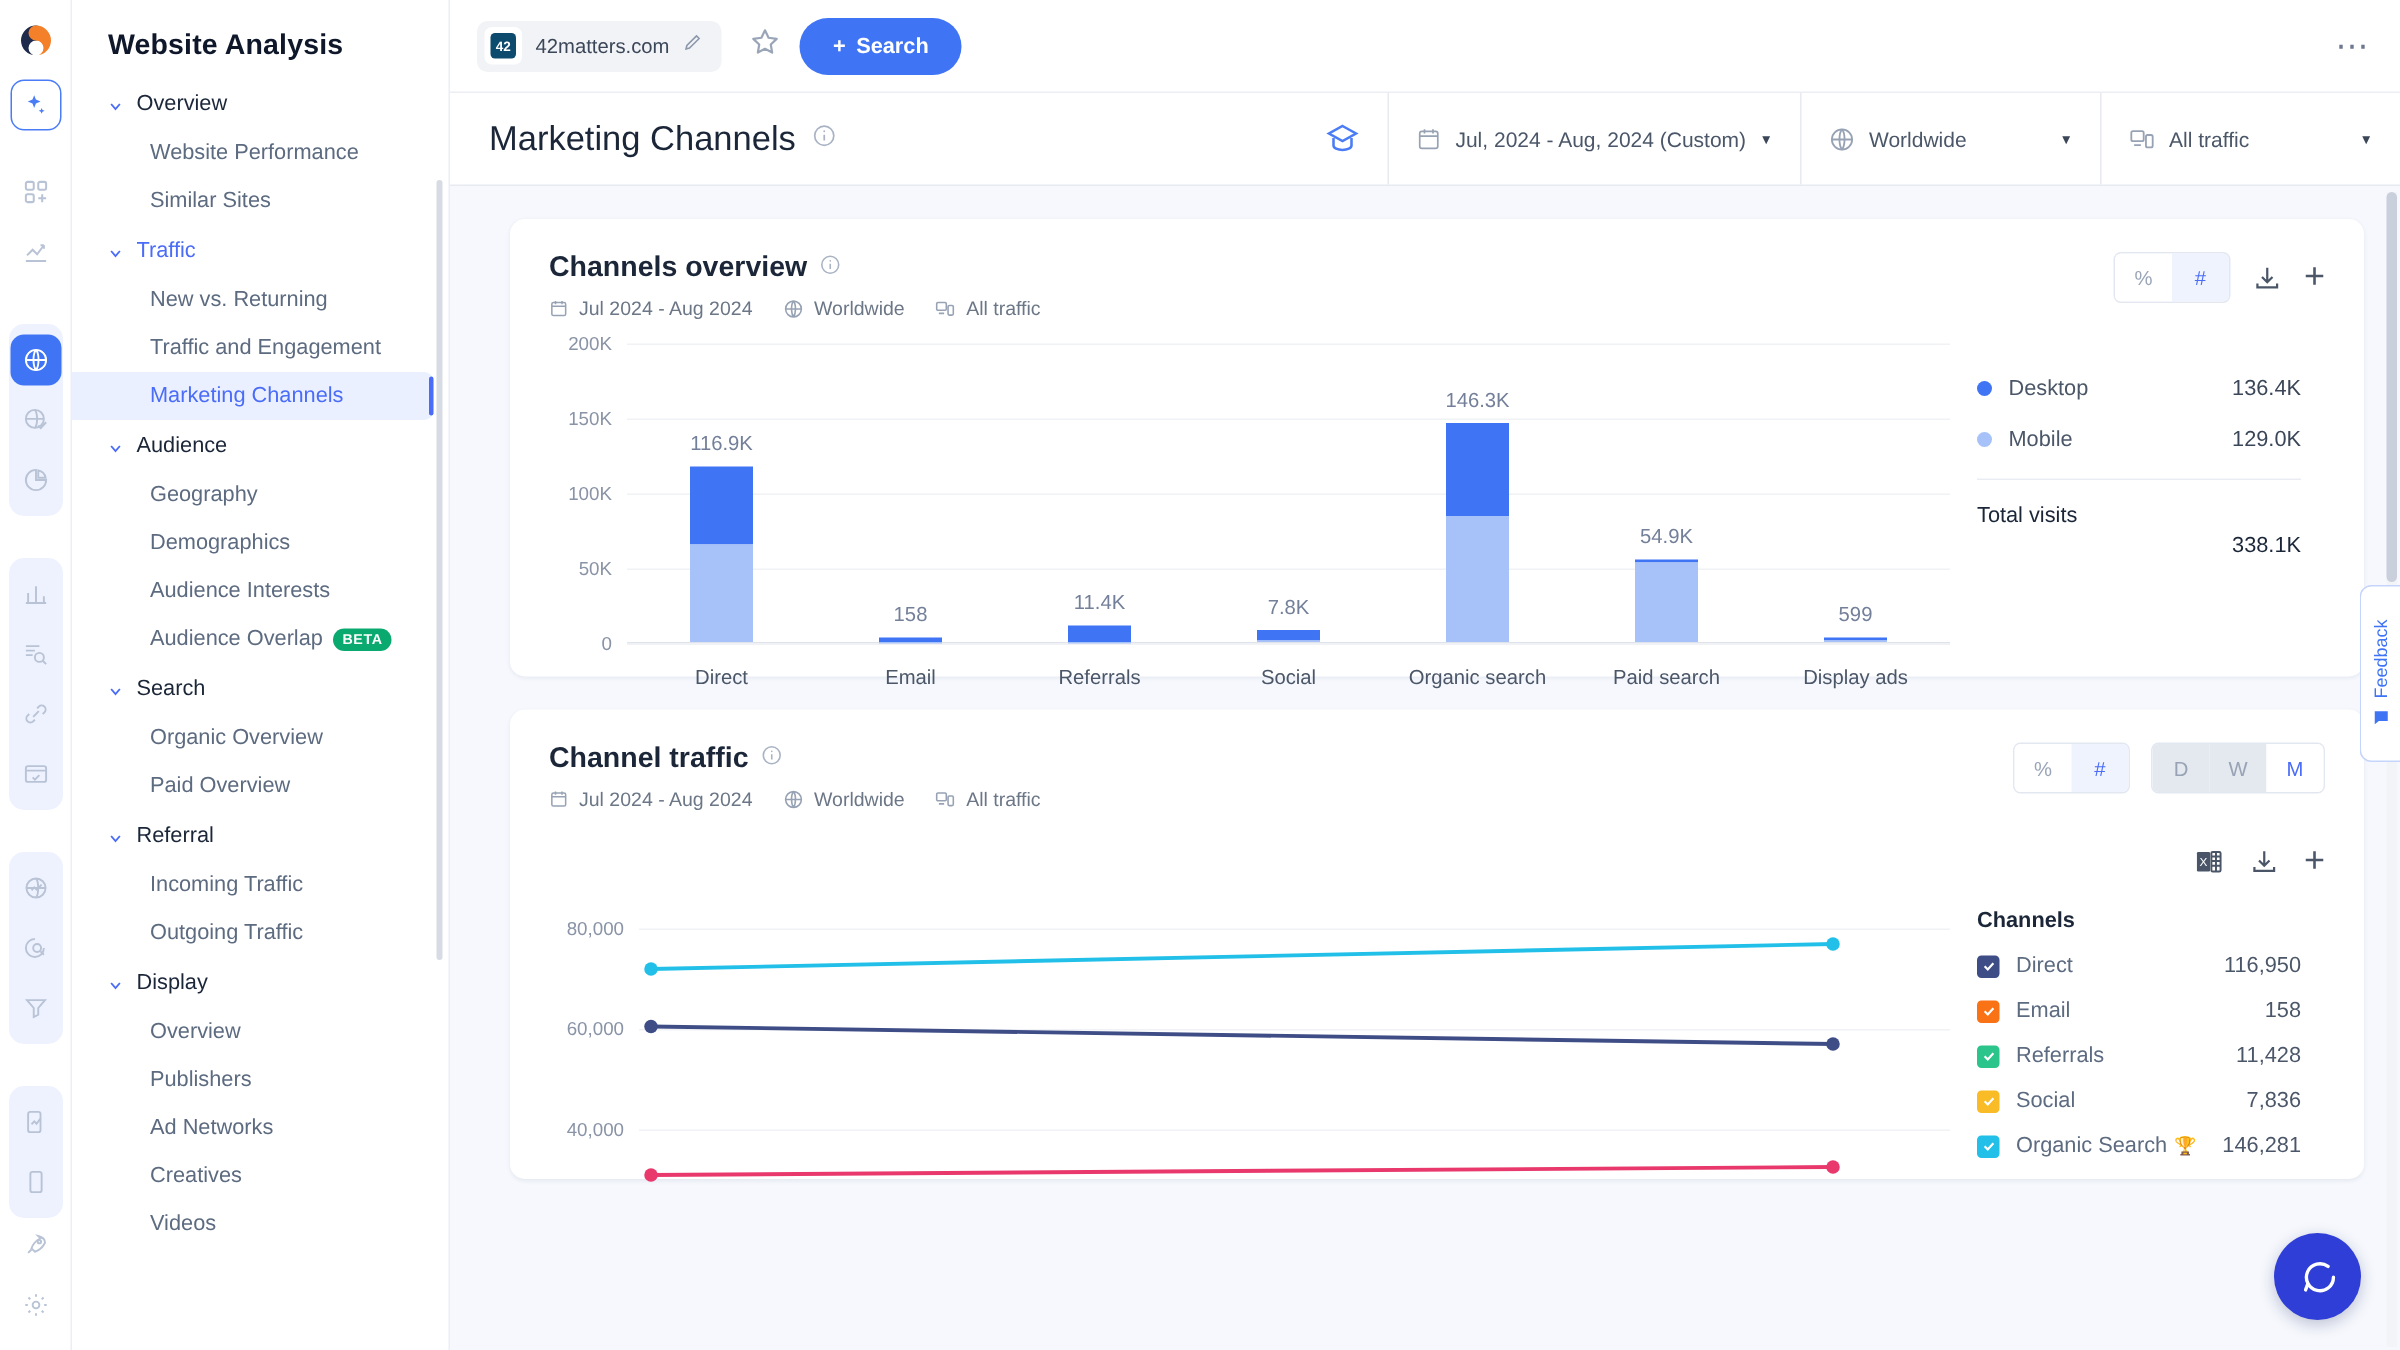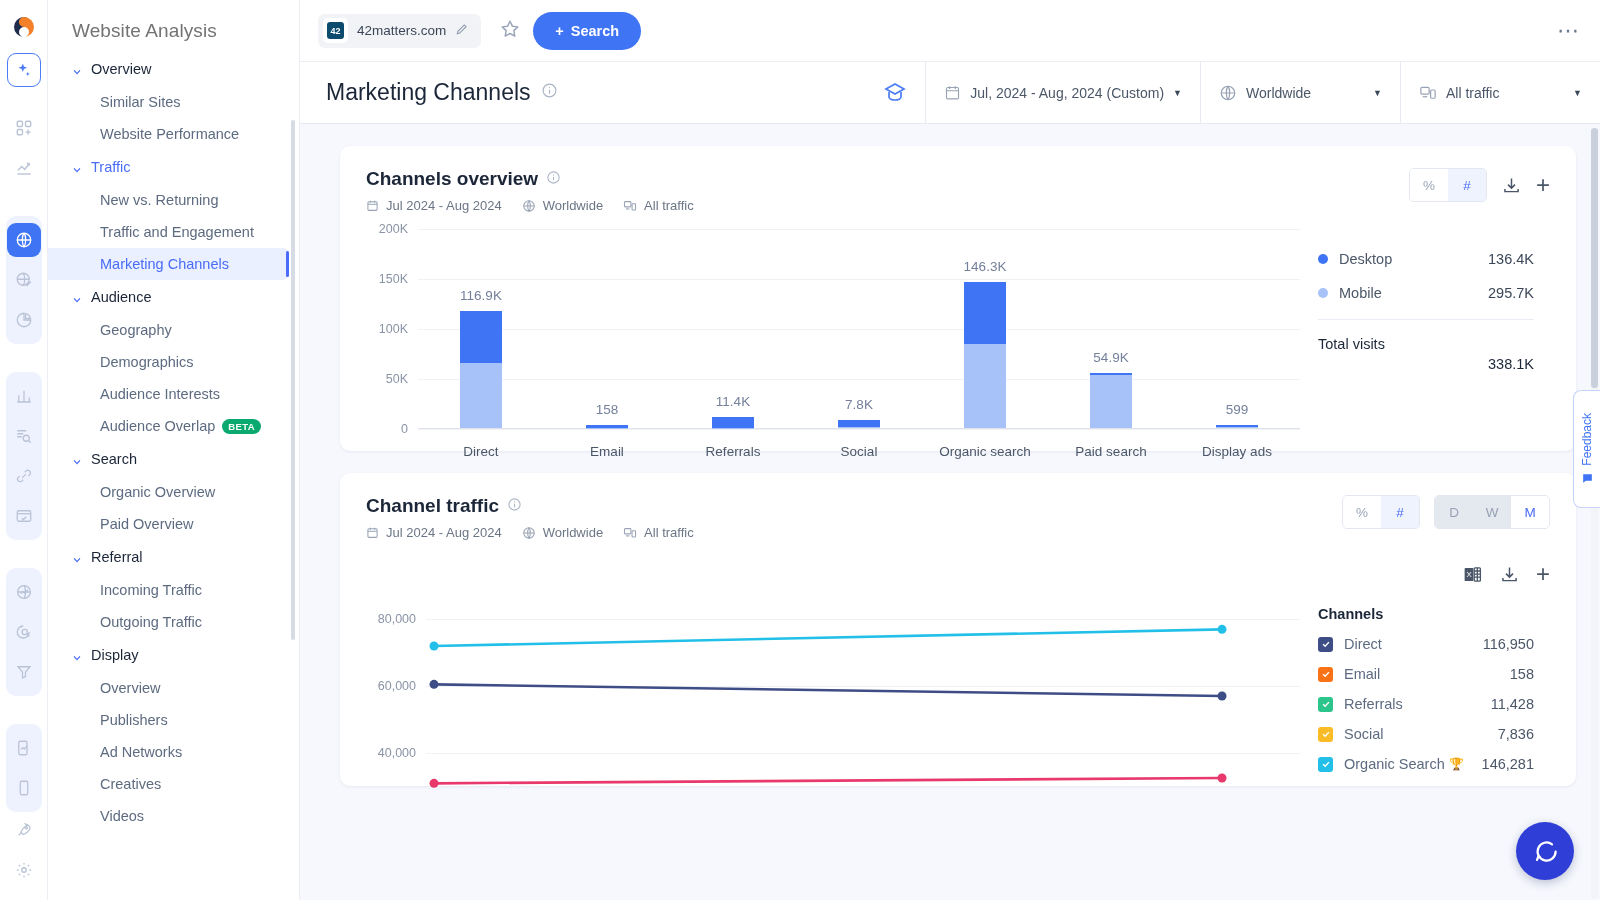--- a/index.html
+++ b/index.html
@@ -30,21 +30,21 @@
   .rail-sp-18 { height: 18px; }
   .rail-sp-28 { height: 28px; }
   .rail-bottom { position: absolute; bottom: 10px; display: flex; flex-direction: column; align-items: center; }
   .rail svg { display: block; }
 
   
   .nav {
     width: 252px; flex: 0 0 252px; height: 900px; background: #fff;
     border-right: 1px solid #eceef3; position: relative; overflow: hidden;
   }
-  .nav-title { font-size: 19px; font-weight: normal; color: #737373; padding: 20px 0 10px 24px; letter-spacing: .1px; }
+  .nav-title { font-size: 19px; font-weight: bold; color: #0f172a; padding: 20px 0 10px 24px; letter-spacing: .1px; }
   .nav-list { padding: 0 10px 0 0; }
   .nav-group {
     display: flex; align-items: center; gap: 9px;
     padding: 9px 0 9px 24px; font-size: 14.5px; color: #1b2638; font-weight: 500;
     cursor: pointer;
   }
   .nav-group.accent { color: #4a6cf7; }
   .chev { width: 10px; height: 10px; color: #4a6cf7; display:inline-block; }
   .nav-item {
     display: flex; align-items: center; gap: 7px;
@@ -338,24 +338,24 @@
   <div class="nav">
     <div class="nav-title">Website Analysis</div>
     <div class="nav-list" id="nav-list">
         <div class="nav-group">
           <span class="chev"><svg width="10" height="10" viewBox="0 0 24 24" fill="none" stroke="#4a6cf7" stroke-width="3">
               <path d="M5 8l7 8 7-8"></path>
             </svg></span>
           <span>Overview</span>
         </div>
         <div class="nav-item">
+          <span>Website Performance</span>
+        </div>
+        <div class="nav-item">
           <span>Similar Sites</span>
-        </div>
-        <div class="nav-item">
-          <span>Website Performance</span>
         </div>
         <div class="nav-group accent">
           <span class="chev"><svg width="10" height="10" viewBox="0 0 24 24" fill="none" stroke="#4a6cf7" stroke-width="3">
               <path d="M5 8l7 8 7-8"></path>
             </svg></span>
           <span>Traffic</span>
         </div>
         <div class="nav-item">
           <span>New vs. Returning</span>
         </div>
@@ -642,21 +642,21 @@
           <div class="legend-box">
             <div id="bar-legend">
                 <div class="legend-row">
                   <span class="dot" style="background:#3f74f4"></span>
                   <span>Desktop</span>
                   <span class="legend-val">136.4K</span>
                 </div>
                 <div class="legend-row">
                   <span class="dot" style="background:#a7c2f8"></span>
                   <span>Mobile</span>
-                  <span class="legend-val">295.7K</span>
+                  <span class="legend-val">129.0K</span>
                 </div>
               </div>
             <div class="legend-div"></div>
             <div class="legend-total">
               <span>Total visits</span>
               <span>338.1K</span>
             </div>
           </div>
         </div>
       </div>

